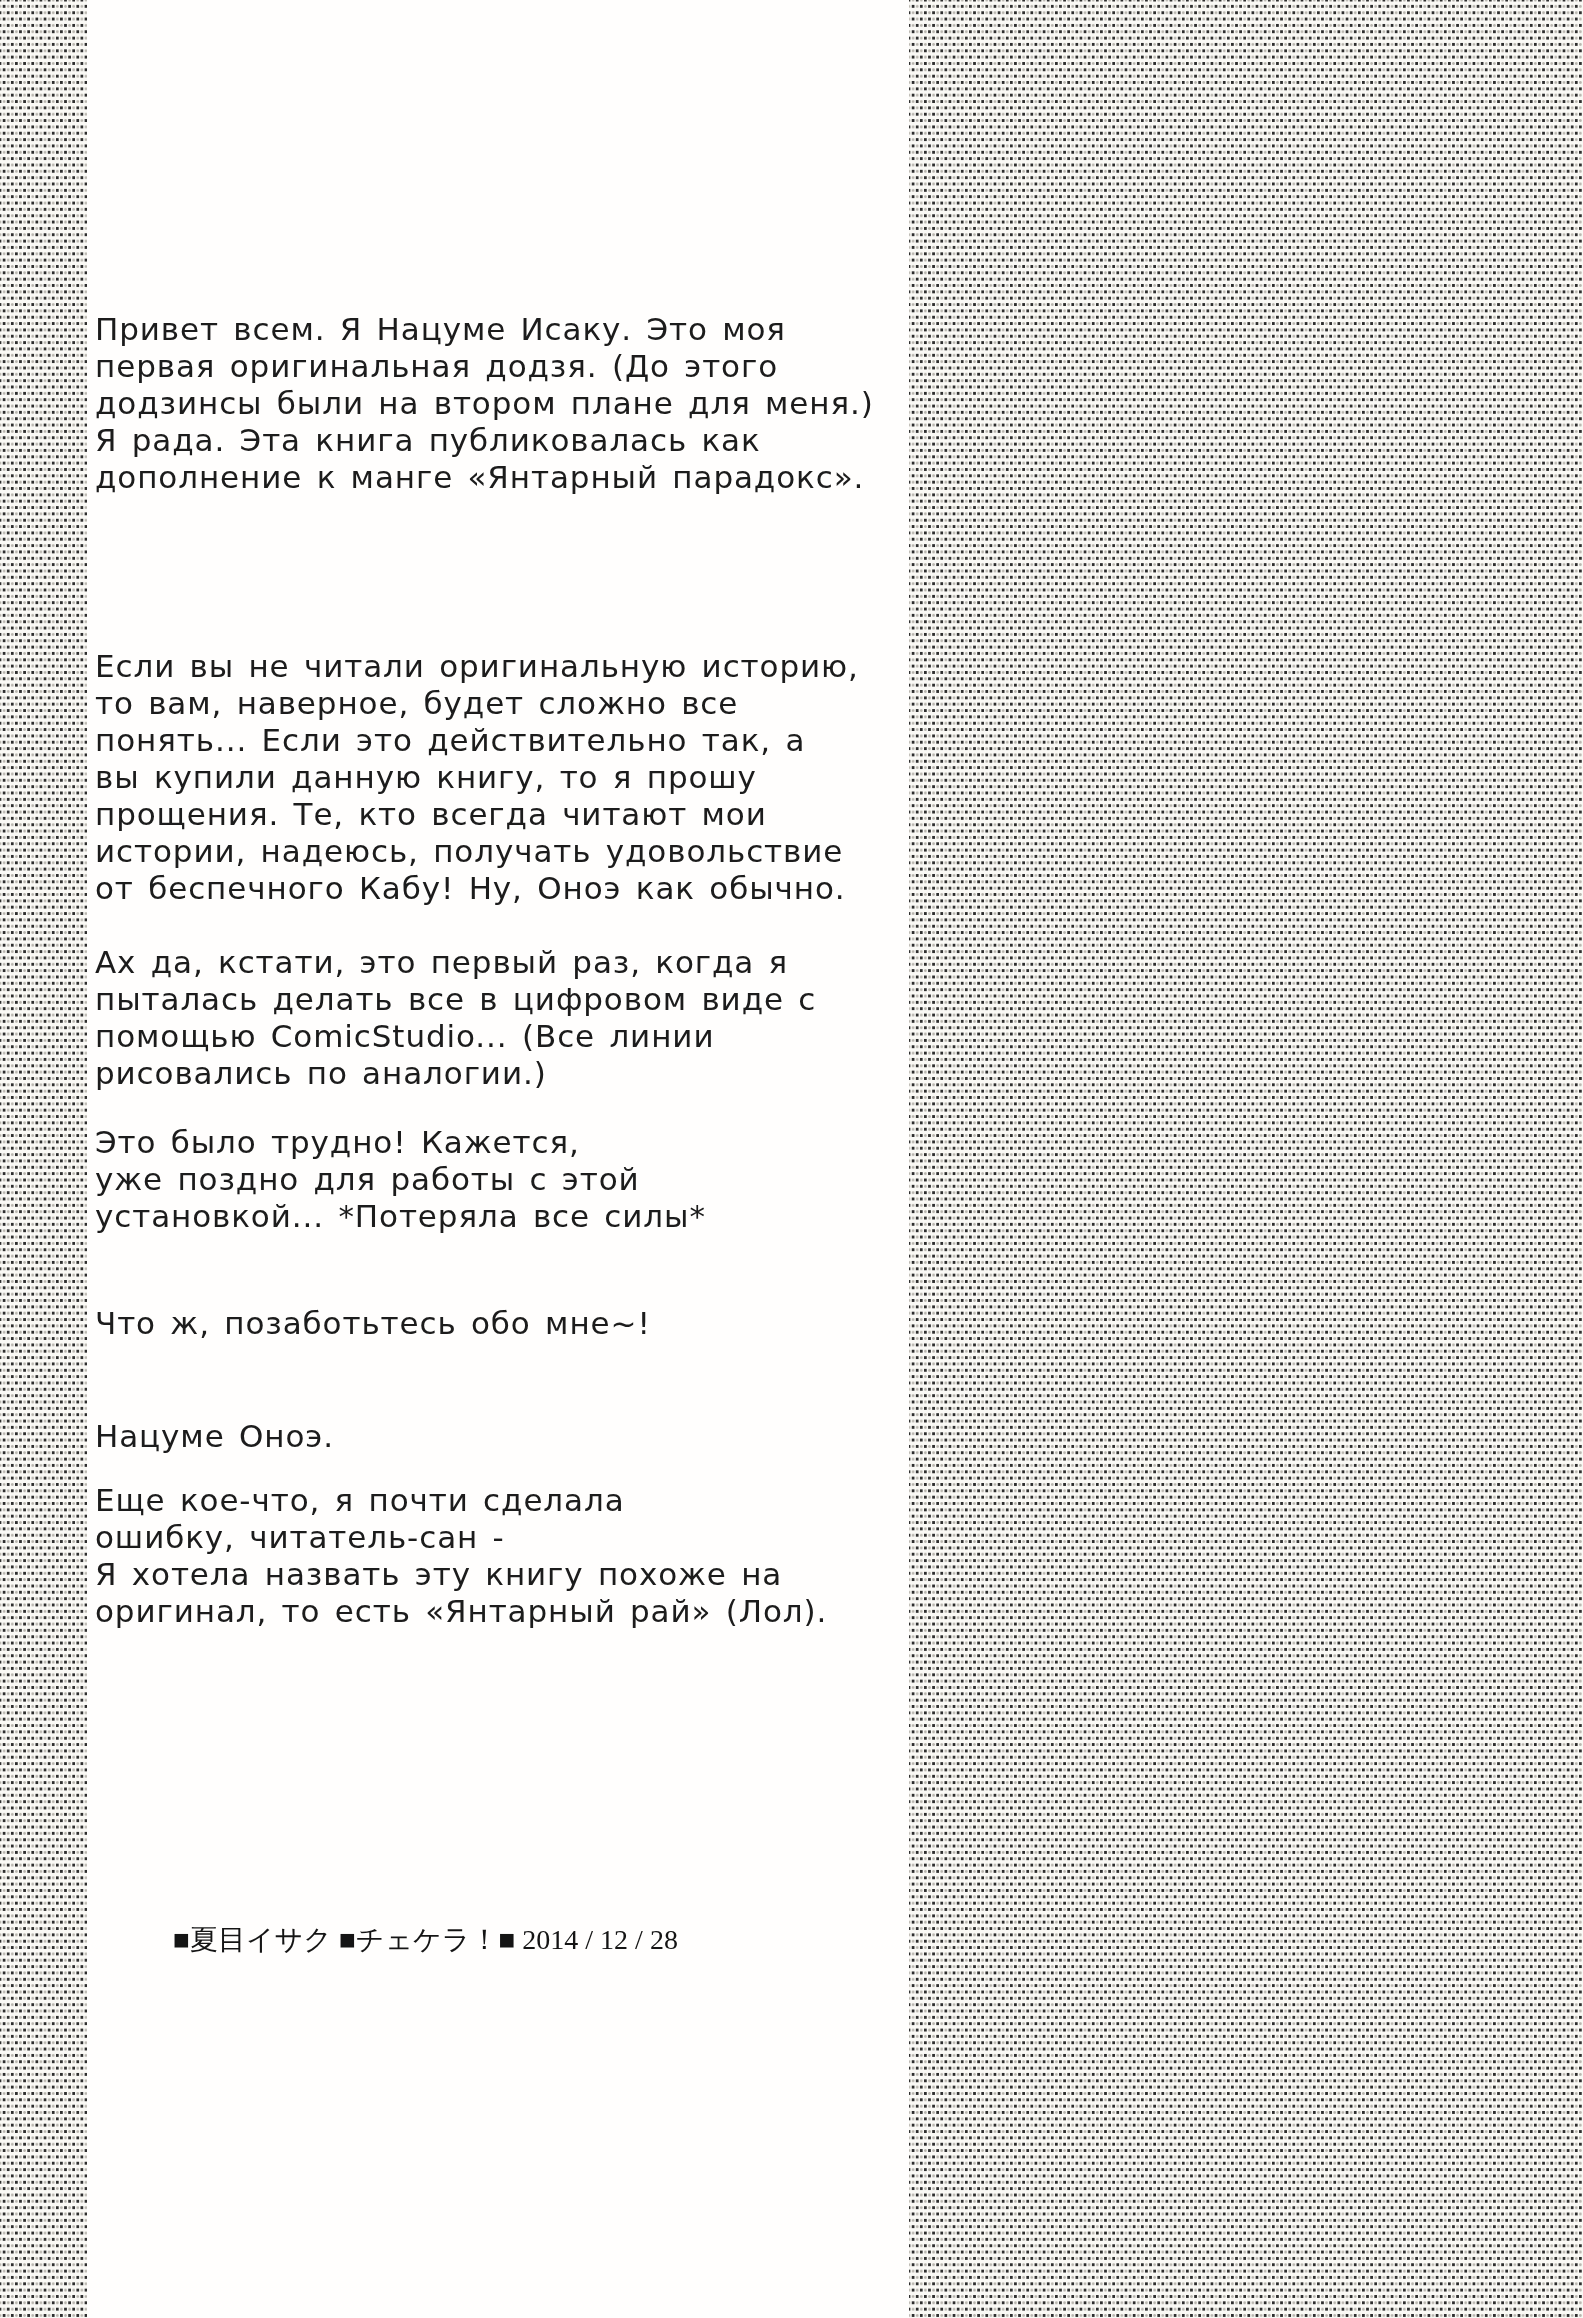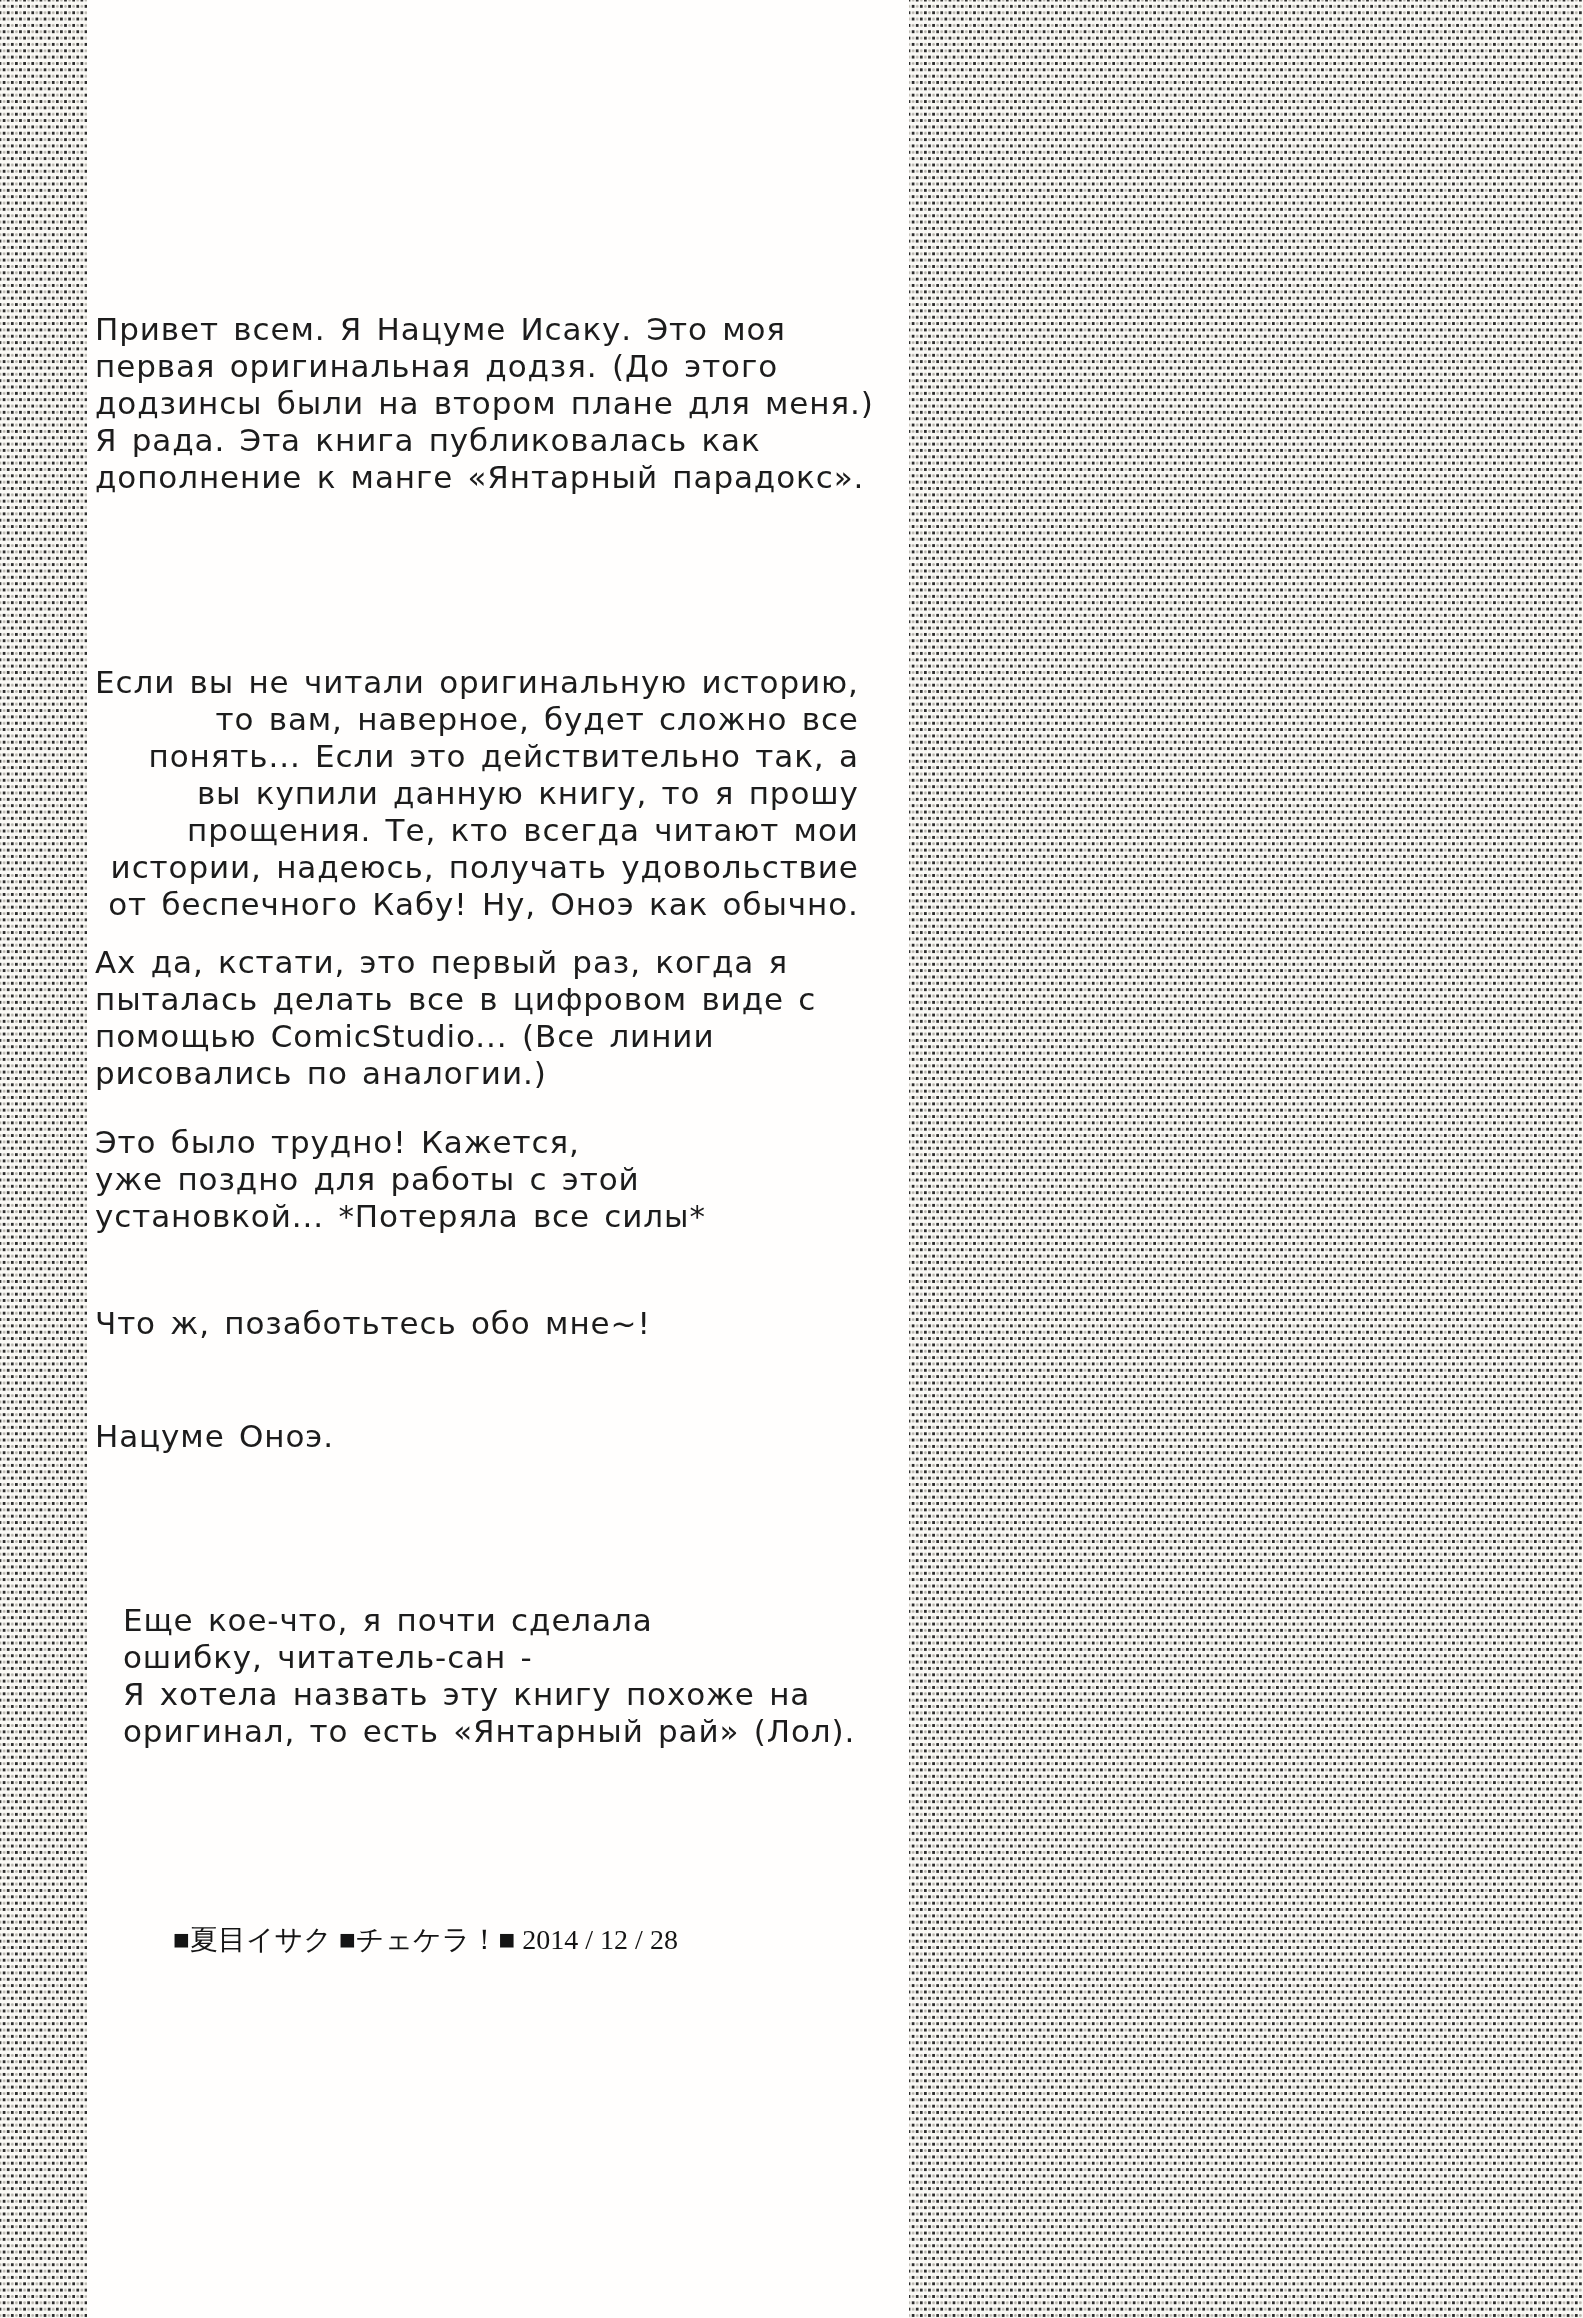--- a/index.html
+++ b/index.html
@@ -57,26 +57,26 @@
     white-space: pre-line;
     font-family: "DejaVu Sans", sans-serif;
     font-size: 31px;
     line-height: 37px;
     letter-spacing: 0.9px;
     word-spacing: 3.6px;
     color: #1c1c1c;
   }
   #p1 { top: 311px; }
   #p2 { top: 535px; }
-  #p3 { top: 664px; text-align: right; }
+  #p3 { top: 648px; }
   #p4 { top: 944px; }
   #p5 { top: 1124px; }
   #p6 { top: 1305px; }
   #p7 { top: 1418px; }
-  #p8 { top: 1602px; margin-left: 28px; }
+  #p8 { top: 1482px; }
   
   .credits {
     position: absolute;
     margin: 0;
     font-family: "Liberation Serif", serif;
     font-size: 28px;
     line-height: 36px;
     color: #141414;
     letter-spacing: 0px;
     white-space: nowrap;

